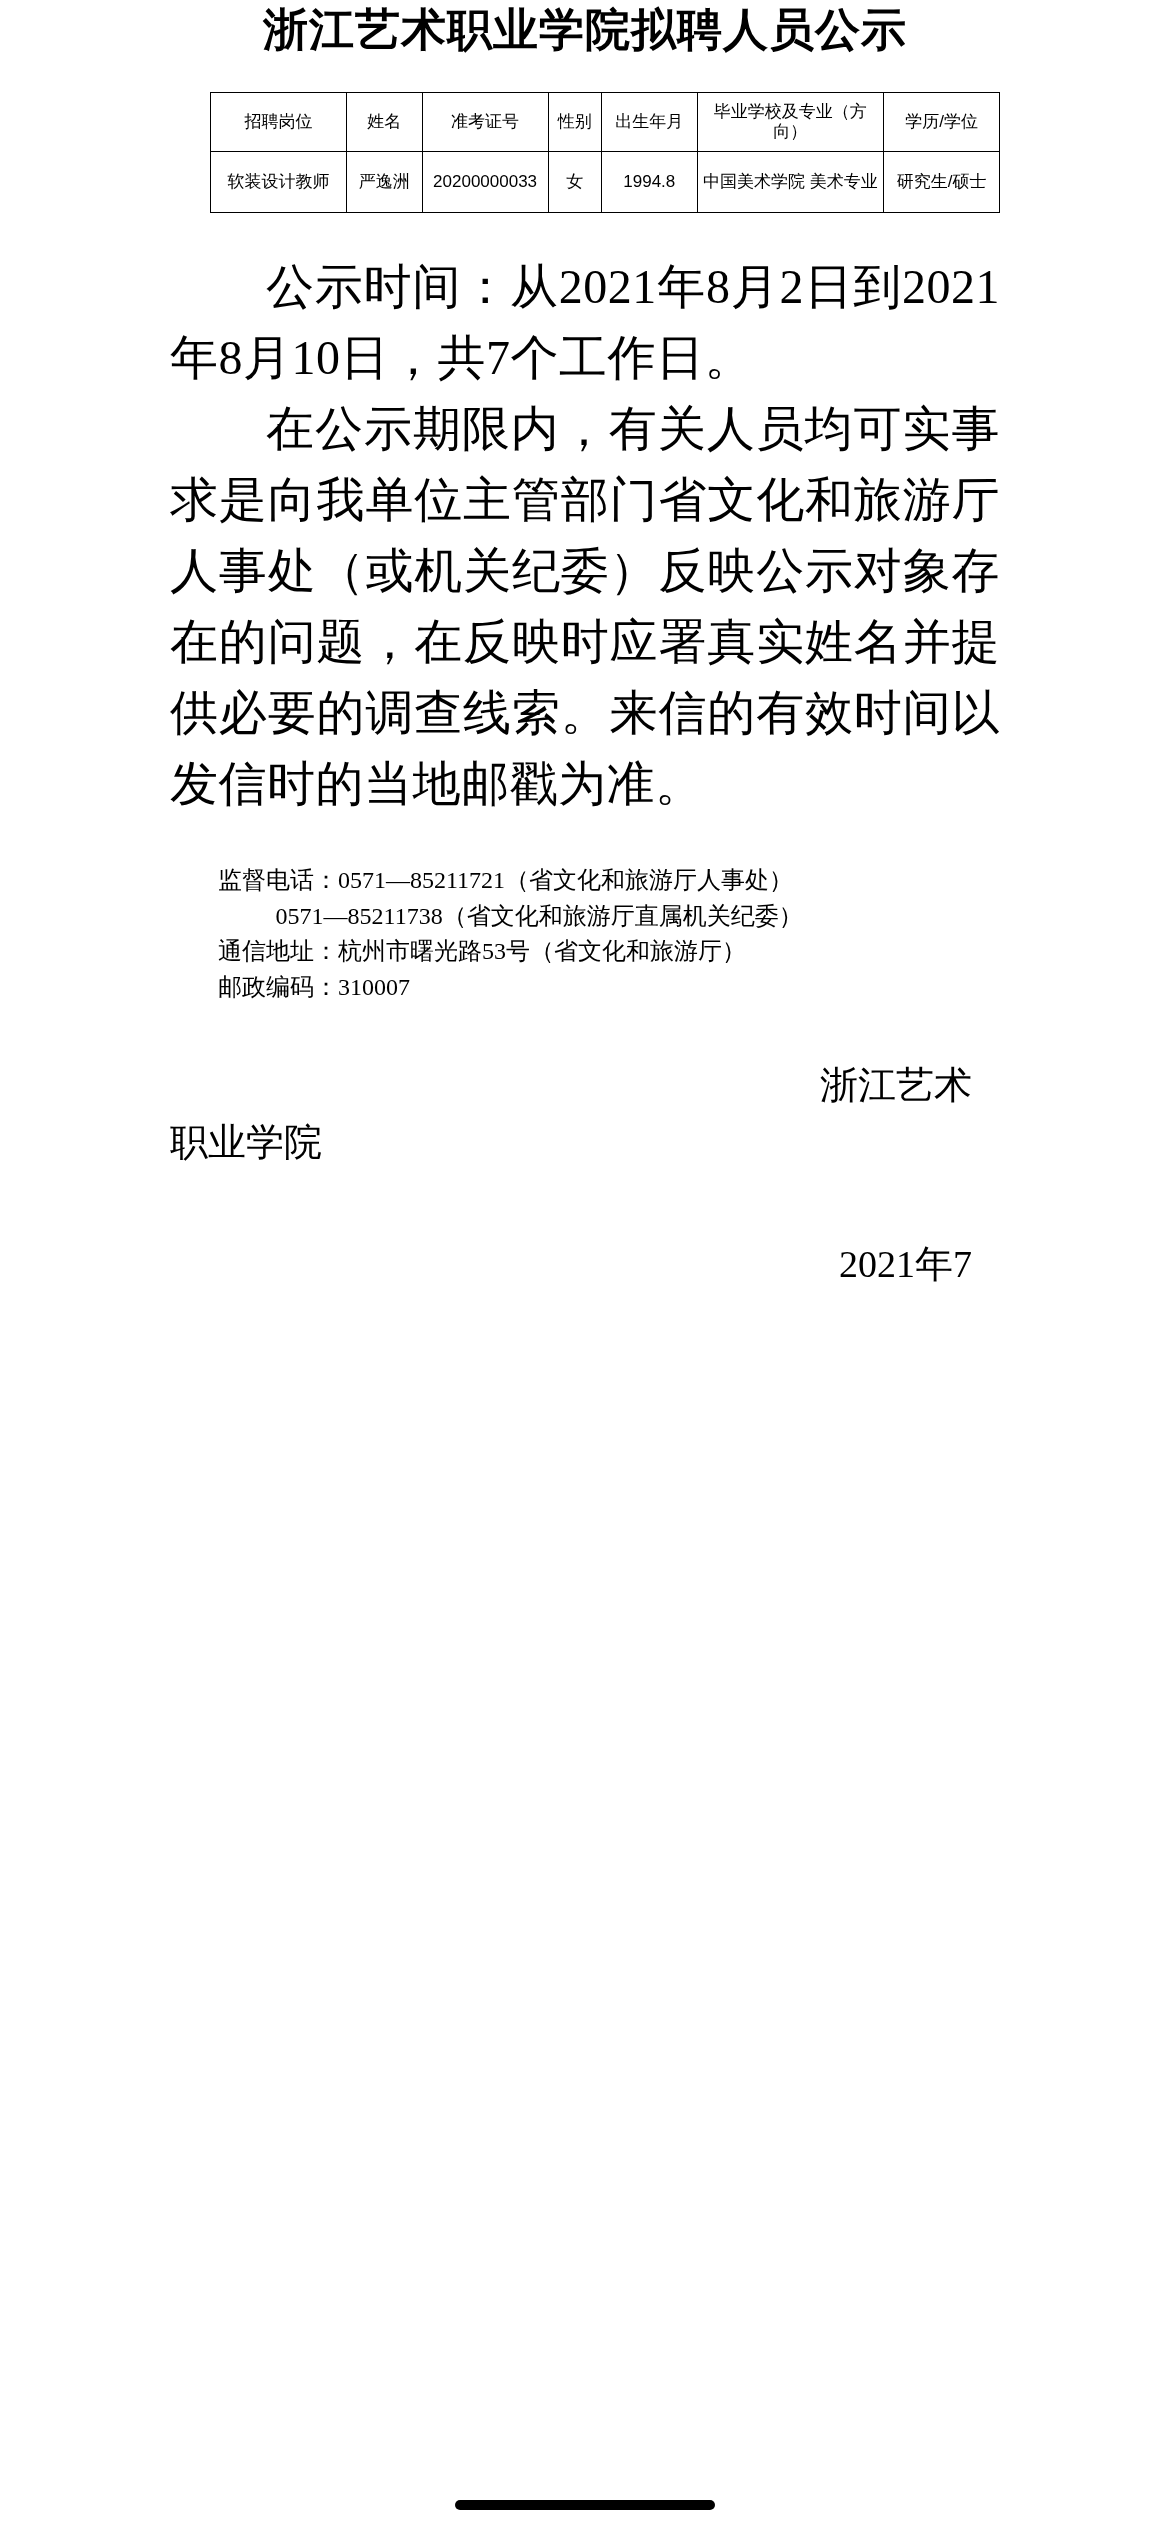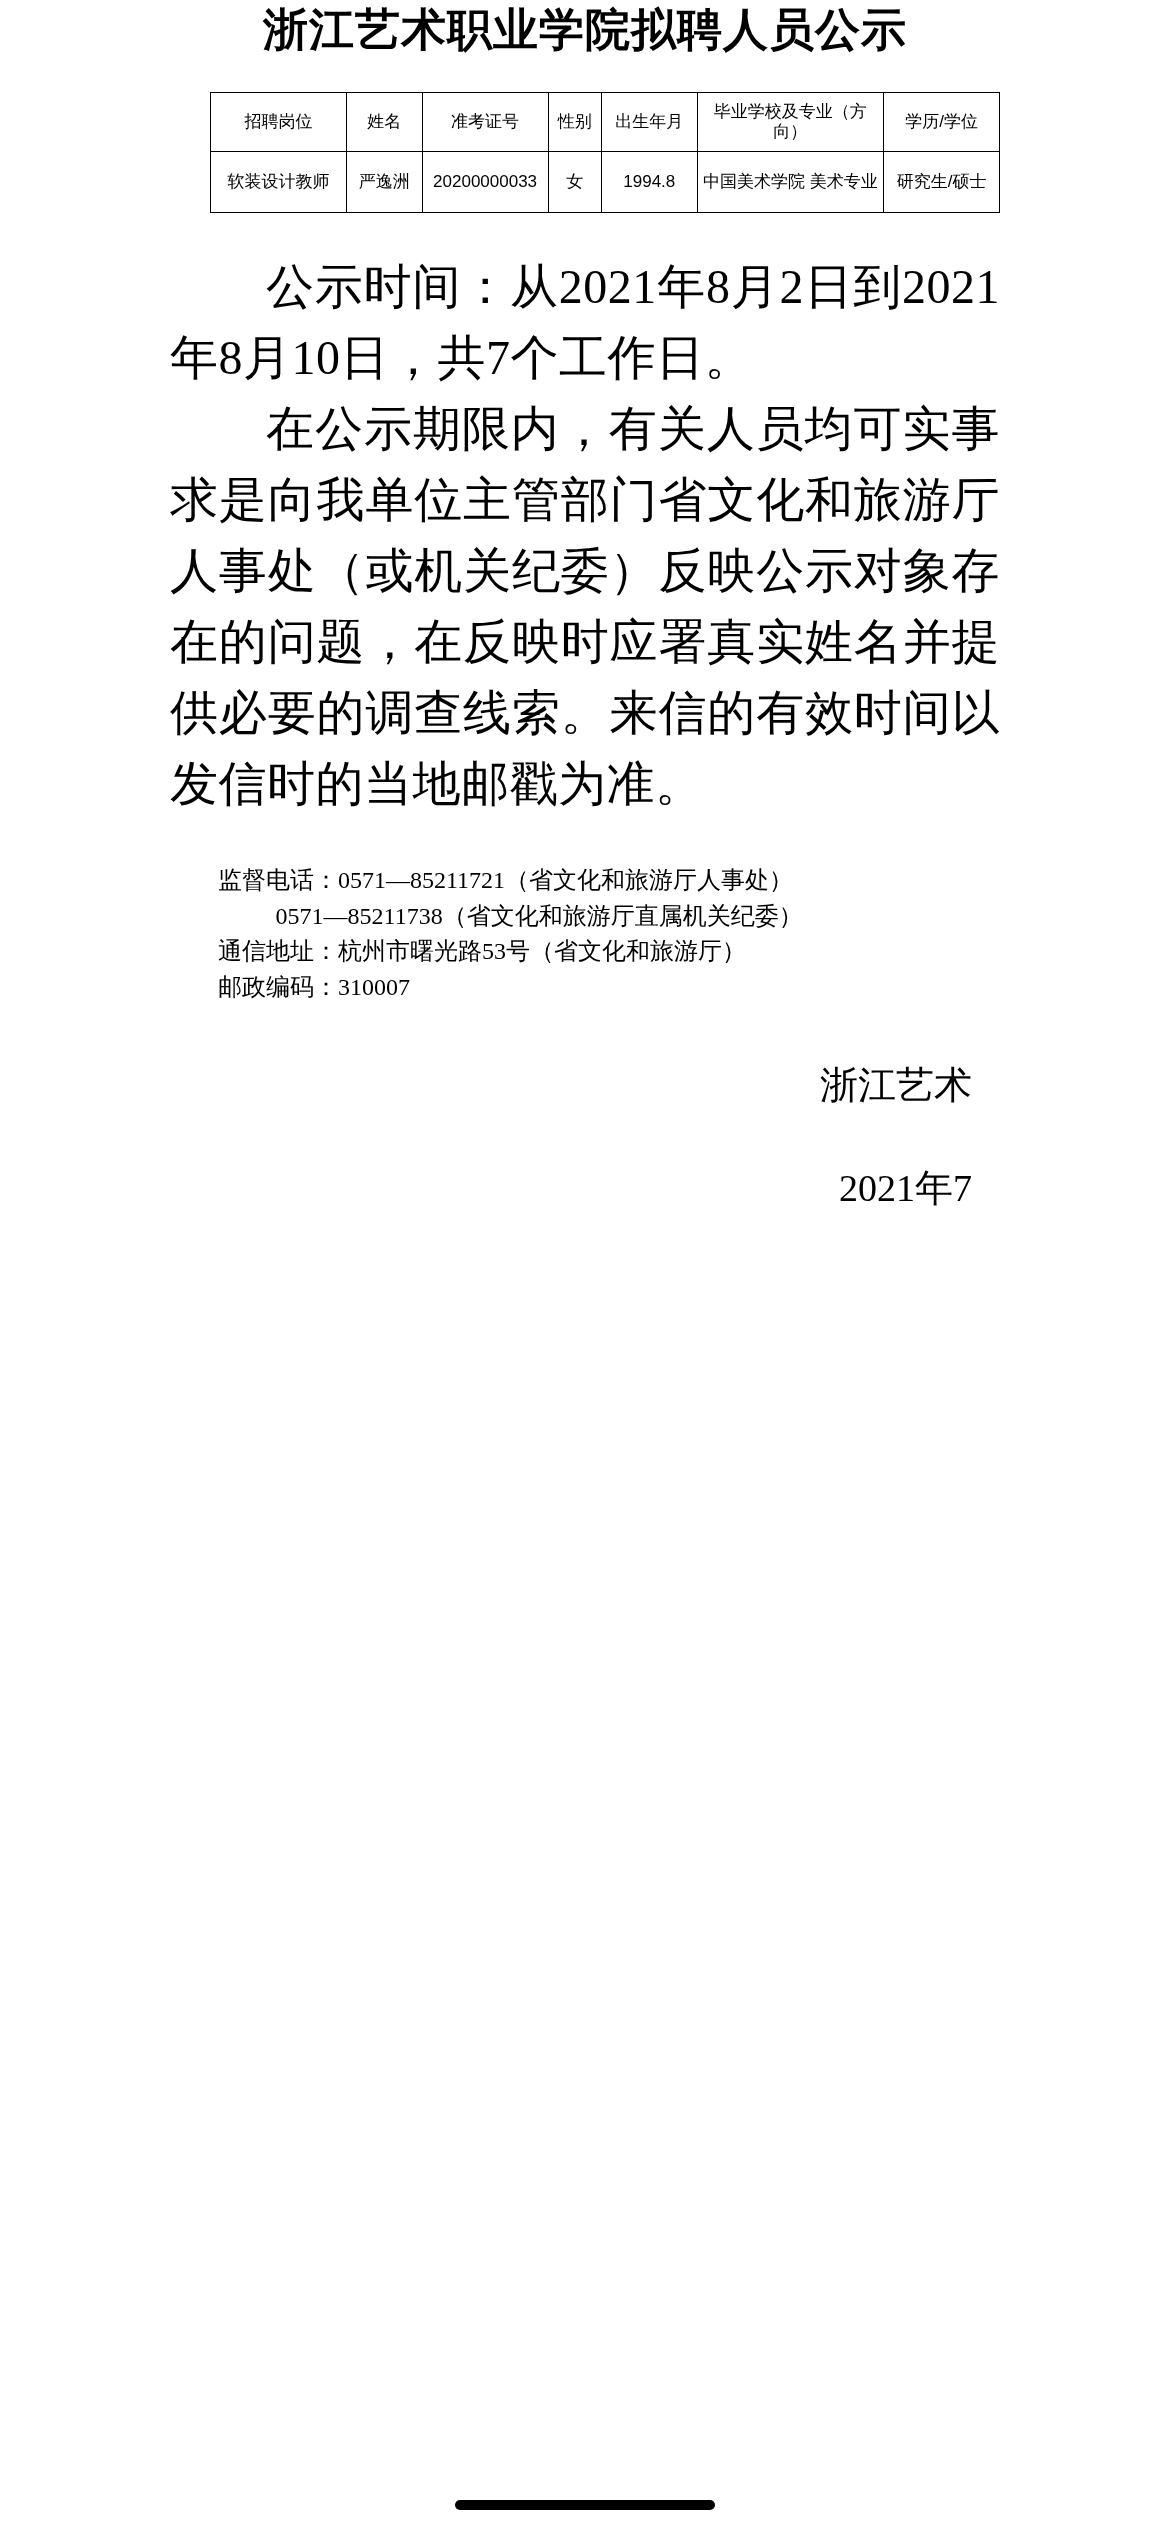--- a/index.html
+++ b/index.html
@@ -103,21 +103,21 @@
     margin-top: 52px;
     font-size: 38px;
     line-height: 1.48;
   }
   .signature p { margin: 0; }
   .right-ish {
     text-align: right;
     padding-right: 28px;
   }
   .date-block {
-    margin-top: 46px;
+    margin-top: 66px;
     font-size: 38px;
     line-height: 1.48;
   }
   .date-block p { margin: 0; }
   
   .home-indicator {
     position: absolute;
     left: 50%;
     transform: translateX(-50%);
     bottom: 22px;
@@ -169,20 +169,21 @@
 
   <div class="phone-block">
     <p class="indent2">监督电话：0571—85211721（省文化和旅游厅人事处）</p>
     <p class="pad-wide">0571—85211738（省文化和旅游厅直属机关纪委）</p>
     <p class="indent2">通信地址：杭州市曙光路53号（省文化和旅游厅）</p>
     <p class="indent2">邮政编码：310007</p>
   </div>
 
   <div class="signature">
     <p class="right-ish">浙江艺术</p>
+    <p>职业学院</p>
   </div>
 
   <div class="date-block">
     <p class="right-ish">2021年7</p>
   </div>
 
   <div class="home-indicator"></div>
 </div>
 
 </body></html>

